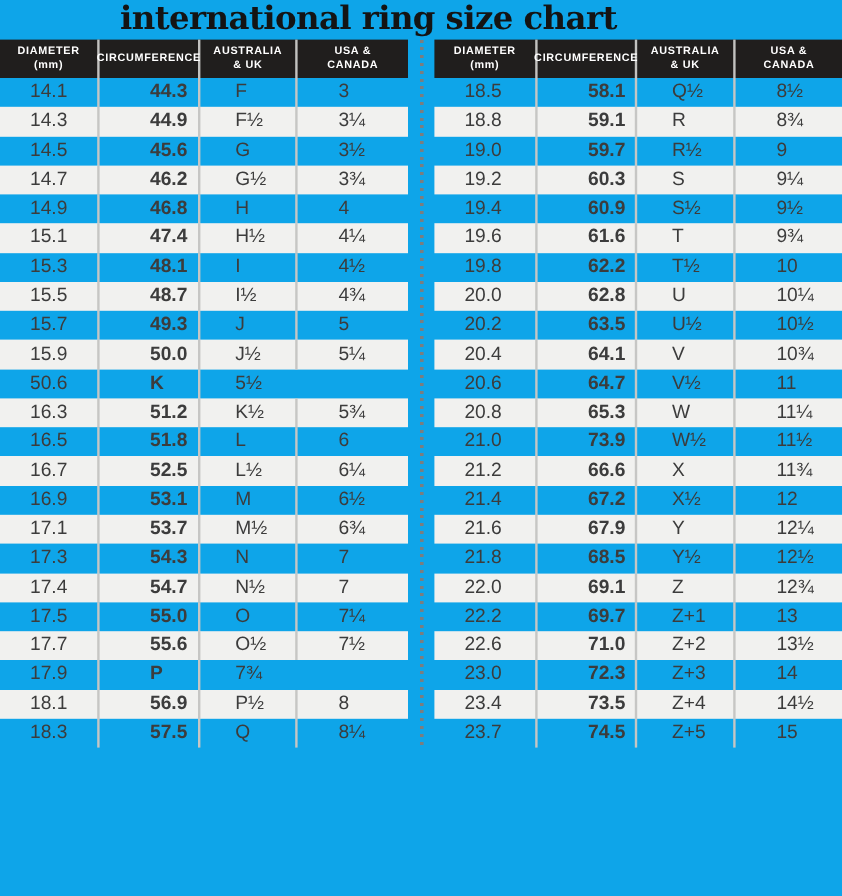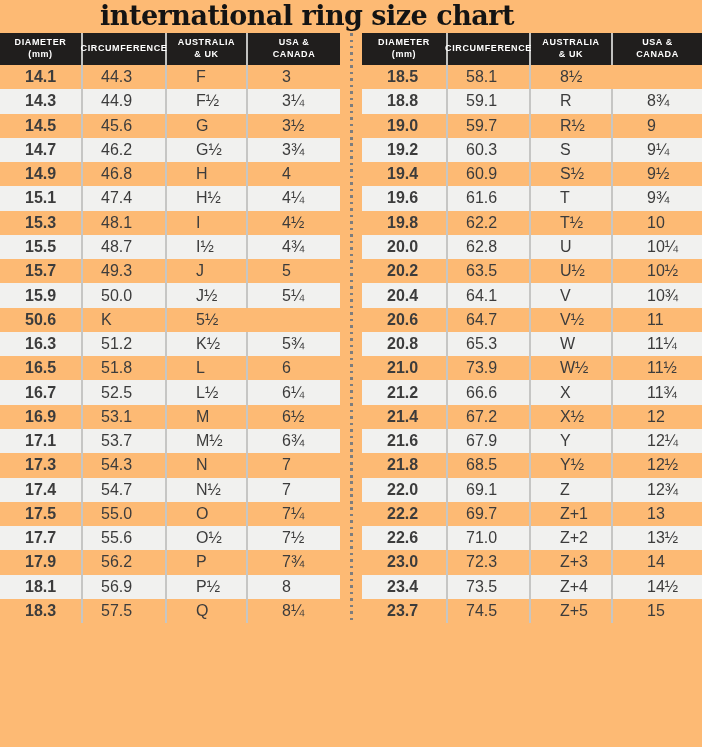--- a/index.html
+++ b/index.html
@@ -2,21 +2,21 @@
 <html><head>
 <meta charset="utf-8">
 <style>
   * { margin: 0; padding: 0; box-sizing: border-box; }
   html, body { background: #ffffff; }
   body {
     width: 702px; height: 747px;
     font-family: "Liberation Sans", "DejaVu Sans", sans-serif;
     overflow: hidden;
   }
-  .page { width: 702px; height: 747px; position: relative; background: #fdba74; }
+  .page { width: 702px; height: 747px; position: relative; background: #0ea5e9; }
 
   .title {
     height: 33px;
     font-family: "DejaVu Serif", "Liberation Serif", serif;
     font-weight: bold;
     font-size: 27px;
     line-height: 31px;
     letter-spacing: -0.5px;
     color: #141414;
     text-align: center;
@@ -46,22 +46,22 @@
   .tbody { flex: 1; display: flex; flex-direction: column; }
   .tr { flex: 1; }
   .tr:nth-child(even) { background: #f1f1ef; }
   .td {
     display: flex; align-items: center;
     font-size: 16px;
     color: #3c3c3c;
     border-right: 2px solid #c6c6c4;
     overflow: hidden;
   }
-  .td:nth-child(1) { padding-left: 25px; font-weight: bold; }
-  .td:nth-child(2) { padding-left: 18px; }
+  .td:nth-child(1) { padding-left: 25px; }
+  .td:nth-child(2) { padding-left: 42px; font-weight: bold; }
   .td:nth-child(3) { padding-left: 29px; }
   .td:nth-child(4) { padding-left: 34px; }
   .td:last-child { border-right: none; }
 
   .gap { width: 22px; position: relative; }
   .dots {
     position: absolute;
     left: 10px; top: 0; bottom: 0;
     width: 3px;
     background-image: repeating-linear-gradient(
@@ -210,21 +210,20 @@
             <div class="td">7¼</div>
           </div>
           <div class="tr cols">
             <div class="td">17.7</div>
             <div class="td">55.6</div>
             <div class="td">O½</div>
             <div class="td">7½</div>
           </div>
           <div class="tr cols">
             <div class="td">17.9</div>
-            <div class="td">56.2</div>
             <div class="td">P</div>
             <div class="td">7¾</div>
           </div>
           <div class="tr cols">
             <div class="td">18.1</div>
             <div class="td">56.9</div>
             <div class="td">P½</div>
             <div class="td">8</div>
           </div>
           <div class="tr cols">
@@ -253,20 +252,21 @@
           </div>
           <div class="th">
             <div>USA &amp;</div>
             <div>CANADA</div>
           </div>
         </div>
       <div class="tbody">
           <div class="tr cols">
             <div class="td">18.5</div>
             <div class="td">58.1</div>
+            <div class="td">Q½</div>
             <div class="td">8½</div>
           </div>
           <div class="tr cols">
             <div class="td">18.8</div>
             <div class="td">59.1</div>
             <div class="td">R</div>
             <div class="td">8¾</div>
           </div>
           <div class="tr cols">
             <div class="td">19.0</div>

